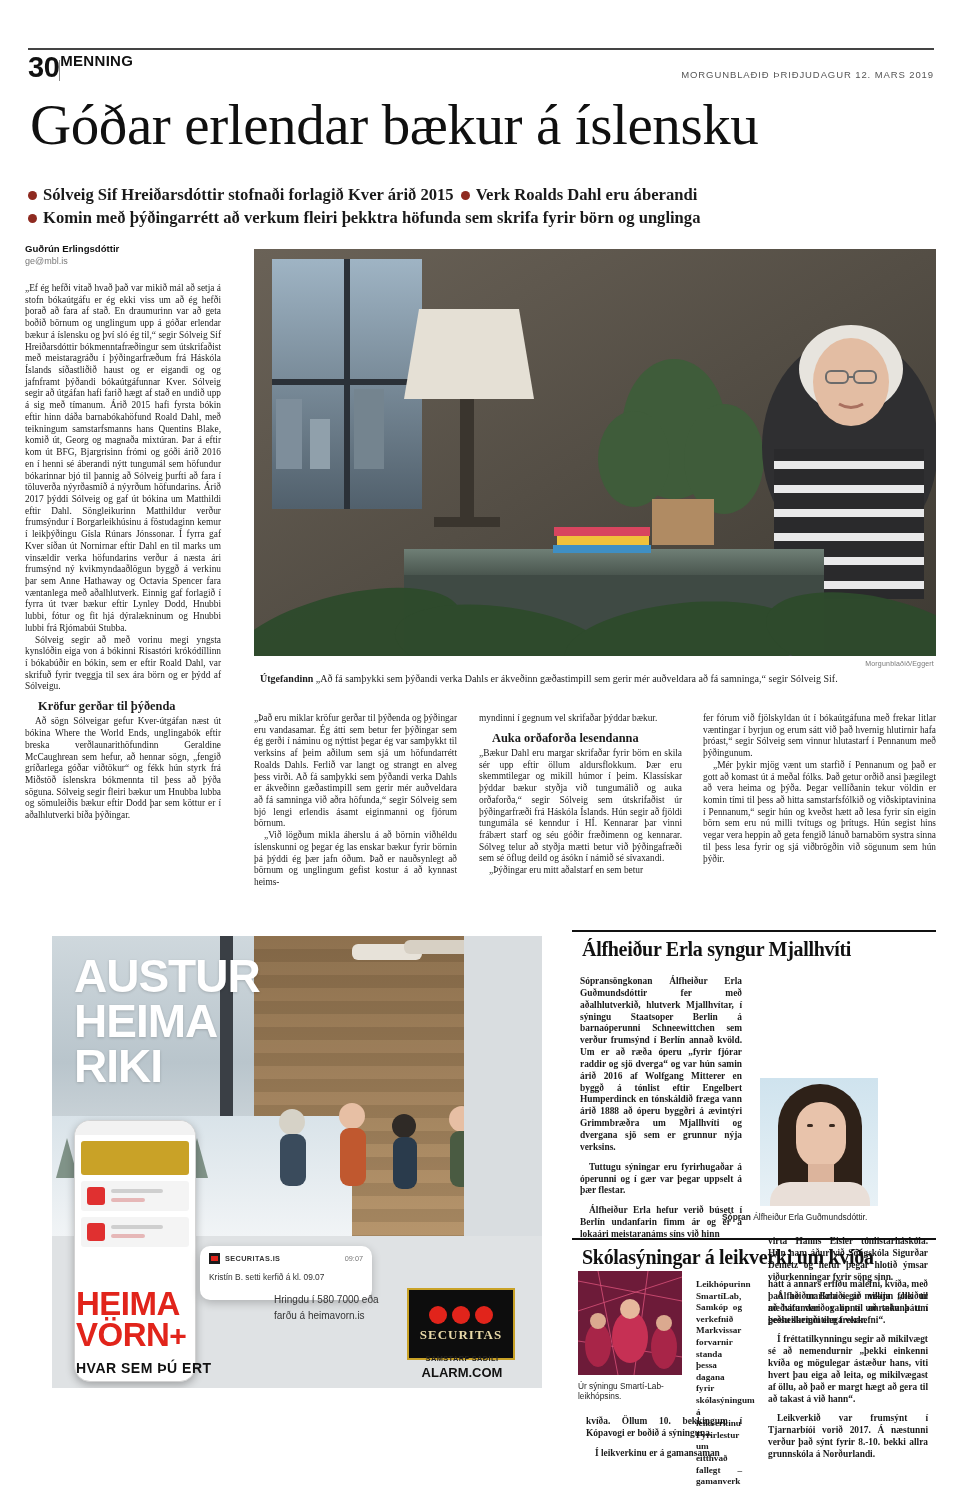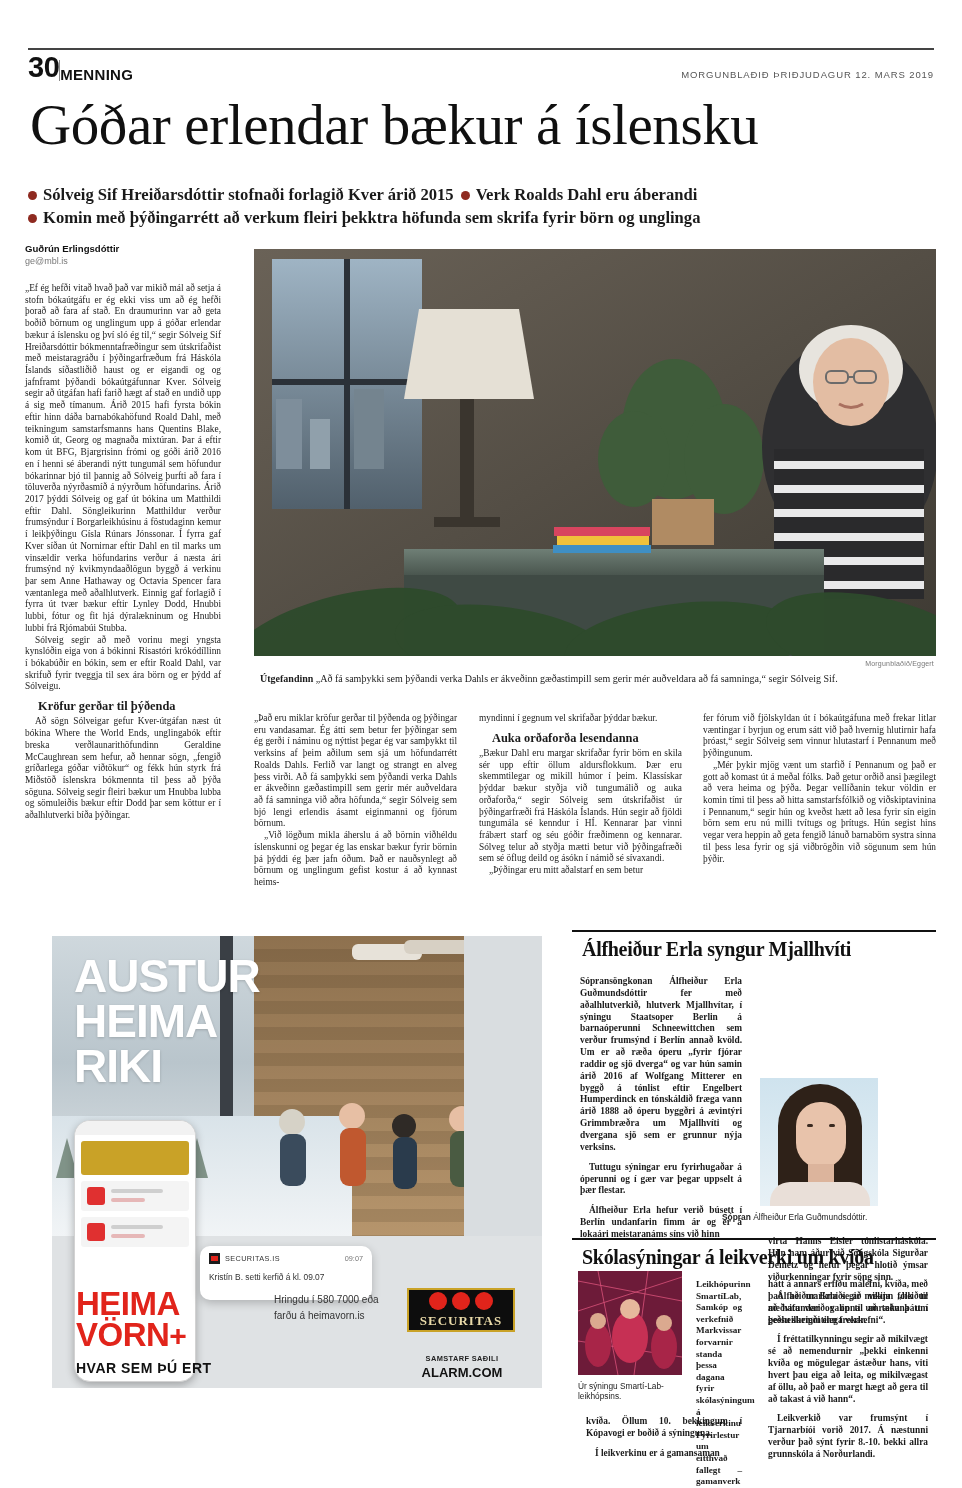--- a/index.html
+++ b/index.html
@@ -13,21 +13,21 @@
     position: relative;
   }
   .page { position:relative; width:962px; height:1488px; padding: 0; }
 
   
   .masthead {
     position:absolute; left:28px; top:48px; right:28px; height:34px;
     border-top: 2px solid #444;
     display:flex; align-items:flex-end; justify-content:space-between;
   }
-  .mast-left { display:flex; align-items:flex-end; gap:0; }
+  .mast-left { display:flex; align-items:flex-start; gap:0; }
   .folio {
     font-family:"Liberation Sans", sans-serif; font-weight:700;
     font-size:29px; line-height:1; color:#111; letter-spacing:-0.5px;
   }
   .mast-rule { width:1px; height:21px; background:#8a8a8a; align-self:flex-end; margin-bottom:1px;}
   .section-name {
     font-family:"Liberation Sans", sans-serif; font-weight:700;
     font-size:15px; letter-spacing:0.3px; color:#111; line-height:1;
   }
   .mast-right {
@@ -141,41 +141,41 @@
   .phone-row .ln { position:absolute; left:30px; top:8px; width:52px; height:4px; background:#cfcfcf; border-radius:2px;}
   .phone-row .ln2 { position:absolute; left:30px; top:17px; width:34px; height:4px; background:#e6b7b7; border-radius:2px;}
   .toast {
     position:absolute; left:148px; top:310px; width:172px; height:54px;
     background:#fff; border-radius:10px; box-shadow:0 3px 10px rgba(0,0,0,.22);
     font-family:"Liberation Sans", sans-serif; padding:7px 9px;
   }
   .toast-head { display:flex; align-items:center; gap:5px; }
   .toast-logo { width:11px; height:11px; background:#1b1b1b; position:relative;}
   .toast-logo:after{content:"";position:absolute;left:2px;top:3px;width:7px;height:5px;background:#e1241b;}
-  .toast-app { font-size:7.3px; font-weight:400; letter-spacing:.4px; color:#333; }
+  .toast-app { font-size:7.3px; font-weight:700; letter-spacing:.4px; color:#333; }
   .toast-time { font-size:7.3px; color:#777; margin-left:auto; }
   .toast-body { font-size:8.4px; color:#333; margin-top:8px; }
   .heimavorn {
     position:absolute; left:24px; top:352px;
     font-family:"Liberation Sans", sans-serif; font-weight:700;
     font-size:33px; line-height:0.95; color:#e1241b; letter-spacing:-0.5px;
   }
   .heimavorn .plus { font-size:30px; }
   .hvar {
     position:absolute; left:24px; top:424px;
     font-family:"Liberation Sans", sans-serif; font-weight:700;
     font-size:14px; letter-spacing:0.5px; color:#111;
   }
   .ad-contact {
     position:absolute; left:222px; top:356px; width:120px;
     font-family:"Liberation Sans", sans-serif; font-size:10px;
     line-height:1.55; color:#333;
   }
   .securitas {
-    position:absolute; left:355px; top:352px; width:108px; height:44px;
+    position:absolute; left:355px; top:352px; width:108px; height:72px;
     background:#0d0d0d; border:2px solid #c9a227; display:flex;
     flex-direction:column; align-items:center; justify-content:center; gap:3px;
   }
   .sec-dots { display:flex; gap:5px; }
   .sec-dots i { width:18px; height:18px; border-radius:50%; background:#e1241b; display:block; }
   .sec-word {
     font-family:"Liberation Serif", serif; font-weight:700; font-size:13px;
     color:#e8d9a8; letter-spacing:1px;
   }
   .partner {

